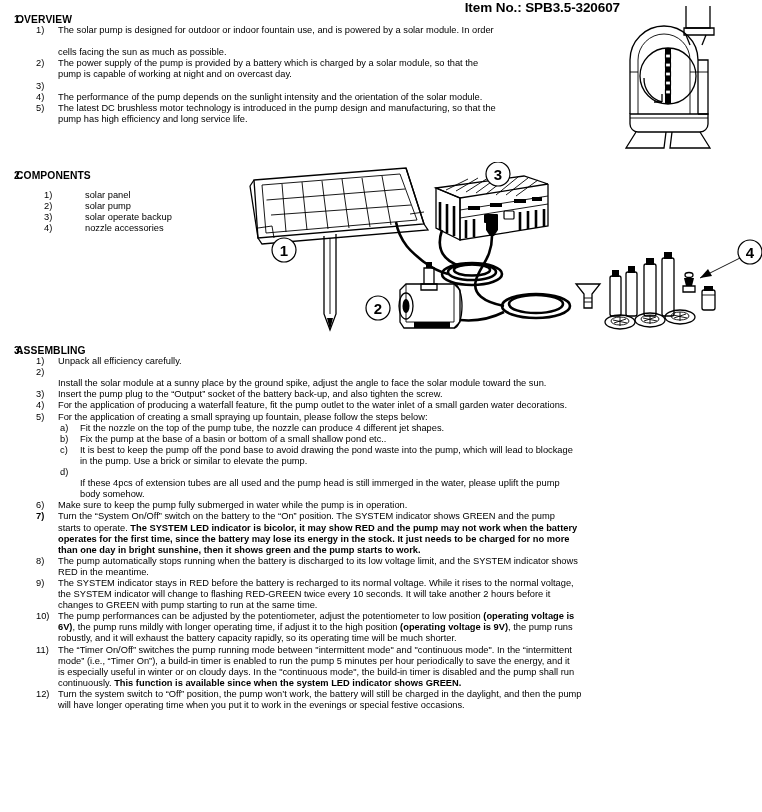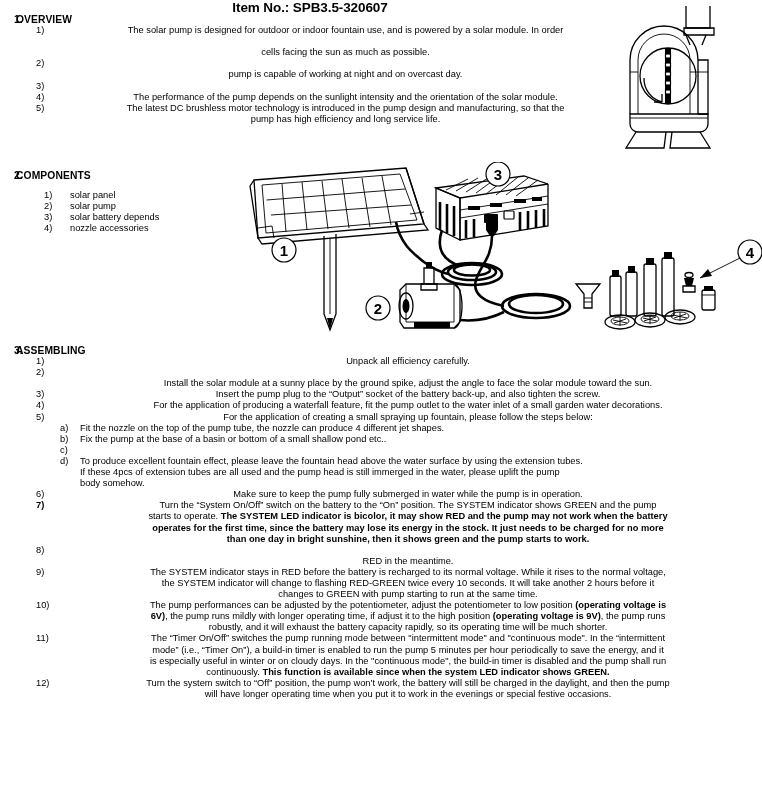--- a/index.html
+++ b/index.html
@@ -22,21 +22,21 @@
     width: 762px;
     height: 812px;
   }
 
   
   .doc-title {
     position: absolute;
     top: 2px;
     left: 0;
     width: 620px;
-    text-align: center;
+    text-align: right;
     font-size: 13.5px;
     font-weight: bold;
     letter-spacing: -0.1px;
   }
 
   
   .section {
     position: absolute;
     left: 0;
     width: 762px;
@@ -70,42 +70,41 @@
     flex: 1 1 auto;
   }
 
   
   .lvl1 > .num {
     width: 22px;
     margin-left: 36px;
   }
   .lvl1 > .txt {
     padding-right: 0;
-    text-align: center;
   }
 
   
   .lvl2 > .num {
     width: 20px;
     margin-left: 60px;
   }
 
   b, .b { font-weight: bold; }
 
   
   #overview { top: 14px; }
   #overview .txt { max-width: 575px; }
 
   
   #components { top: 170px; }
   #components .complist {
     margin-top: 9px;
   }
   #components .row .num { width: 26px; margin-left: 44px; }
-  #components .row .txt { width: 200px; }
+  #components .row .txt { width: 200px; margin-left: 15px; }
 
   
   #assembling { top: 345px; }
   #assembling .txt { max-width: 700px; }
 
   
   #fig-valve-pump {
     position: absolute;
     top: 2px;
     left: 624px;
@@ -153,21 +152,21 @@
       <span class="txt">
         <span>The solar pump is designed for outdoor or indoor fountain use, and is powered by a solar module. In order</span><br>
         <br>
         <span>cells facing the sun as much as possible.</span>
       </span>
     </div>
 
     <div class="row lvl1">
       <span class="num">2)</span>
       <span class="txt">
-        <br>
+        <span>The power supply of the pump is provided by a battery which is charged by a solar module, so that the</span><br>
         <span>pump is capable of working at night and on overcast day.</span>
       </span>
     </div>
 
     <div class="row lvl1">
       <span class="num">3)</span>
     </div>
 
     <div class="row lvl1">
       <span class="num">4)</span>
@@ -192,21 +191,21 @@
       <div class="row">
         <span class="num">1)</span>
         <span class="txt">solar panel</span>
       </div>
       <div class="row">
         <span class="num">2)</span>
         <span class="txt">solar pump</span>
       </div>
       <div class="row">
         <span class="num">3)</span>
-        <span class="txt">solar battery depends</span>
+        <span class="txt">solar operate backup</span>
       </div>
       <div class="row">
         <span class="num">4)</span>
         <span class="txt">nozzle accessories</span>
       </div>
     </div>
   </div>
 
   <div class="section" id="assembling">
     <div class="sec-head">
@@ -247,26 +246,30 @@
       <span class="txt">Fit the nozzle on the top of the pump tube, the nozzle can produce 4 different jet shapes.</span>
     </div>
 
     <div class="row lvl2">
       <span class="num">b)</span>
       <span class="txt">Fix the pump at the base of a basin or bottom of a small shallow pond etc..</span>
     </div>
 
     <div class="row lvl2">
       <span class="num">c)</span>
+      <span class="txt">
+        <span>It is best to keep the pump off the pond base to avoid drawing the pond waste into the pump, which will lead to blockage</span><br>
+        <span>in the pump. Use a brick or similar to elevate the pump.</span>
+      </span>
     </div>
 
     <div class="row lvl2">
       <span class="num">d)</span>
       <span class="txt">
-        <span>To produce excellent fountain effect, please leave the fountain head above the water surface by using the extension tubes.</span><br>
+        <br>
         <span>If these 4pcs of extension tubes are all used and the pump head is still immerged in the water, please uplift the pump</span><br>
         <span>body somehow.</span>
       </span>
     </div>
 
     <div class="row lvl1">
       <span class="num">6)</span>
       <span class="txt">Make sure to keep the pump fully submerged in water while the pump is in operation.</span>
     </div>
 
@@ -276,21 +279,21 @@
         <span>Turn the “System On/Off” switch on the battery to the “On” position. The SYSTEM indicator shows GREEN and the pump</span><br>
         <span>starts to operate. </span><b>The SYSTEM LED indicator is bicolor, it may show RED and the pump may not work when the battery</b><br>
         <b>operates for the first time, since the battery may lose its energy in the stock. It just needs to be charged for no more</b><br>
         <b>than one day in bright sunshine, then it shows green and the pump starts to work.</b>
       </span>
     </div>
 
     <div class="row lvl1">
       <span class="num">8)</span>
       <span class="txt">
-        <br>
+        <span>The pump automatically stops running when the battery is discharged to its low voltage limit, and the SYSTEM indicator shows</span><br>
         <span>RED in the meantime.</span>
       </span>
     </div>
 
     <div class="row lvl1">
       <span class="num">9)</span>
       <span class="txt">
         <span>The SYSTEM indicator stays in RED before the battery is recharged to its normal voltage. While it rises to the normal voltage,</span><br>
         <span>the SYSTEM indicator will change to flashing RED-GREEN twice every 10 seconds. It will take another 2 hours before it</span><br>
         <span>changes to GREEN with pump starting to run at the same time.</span>

